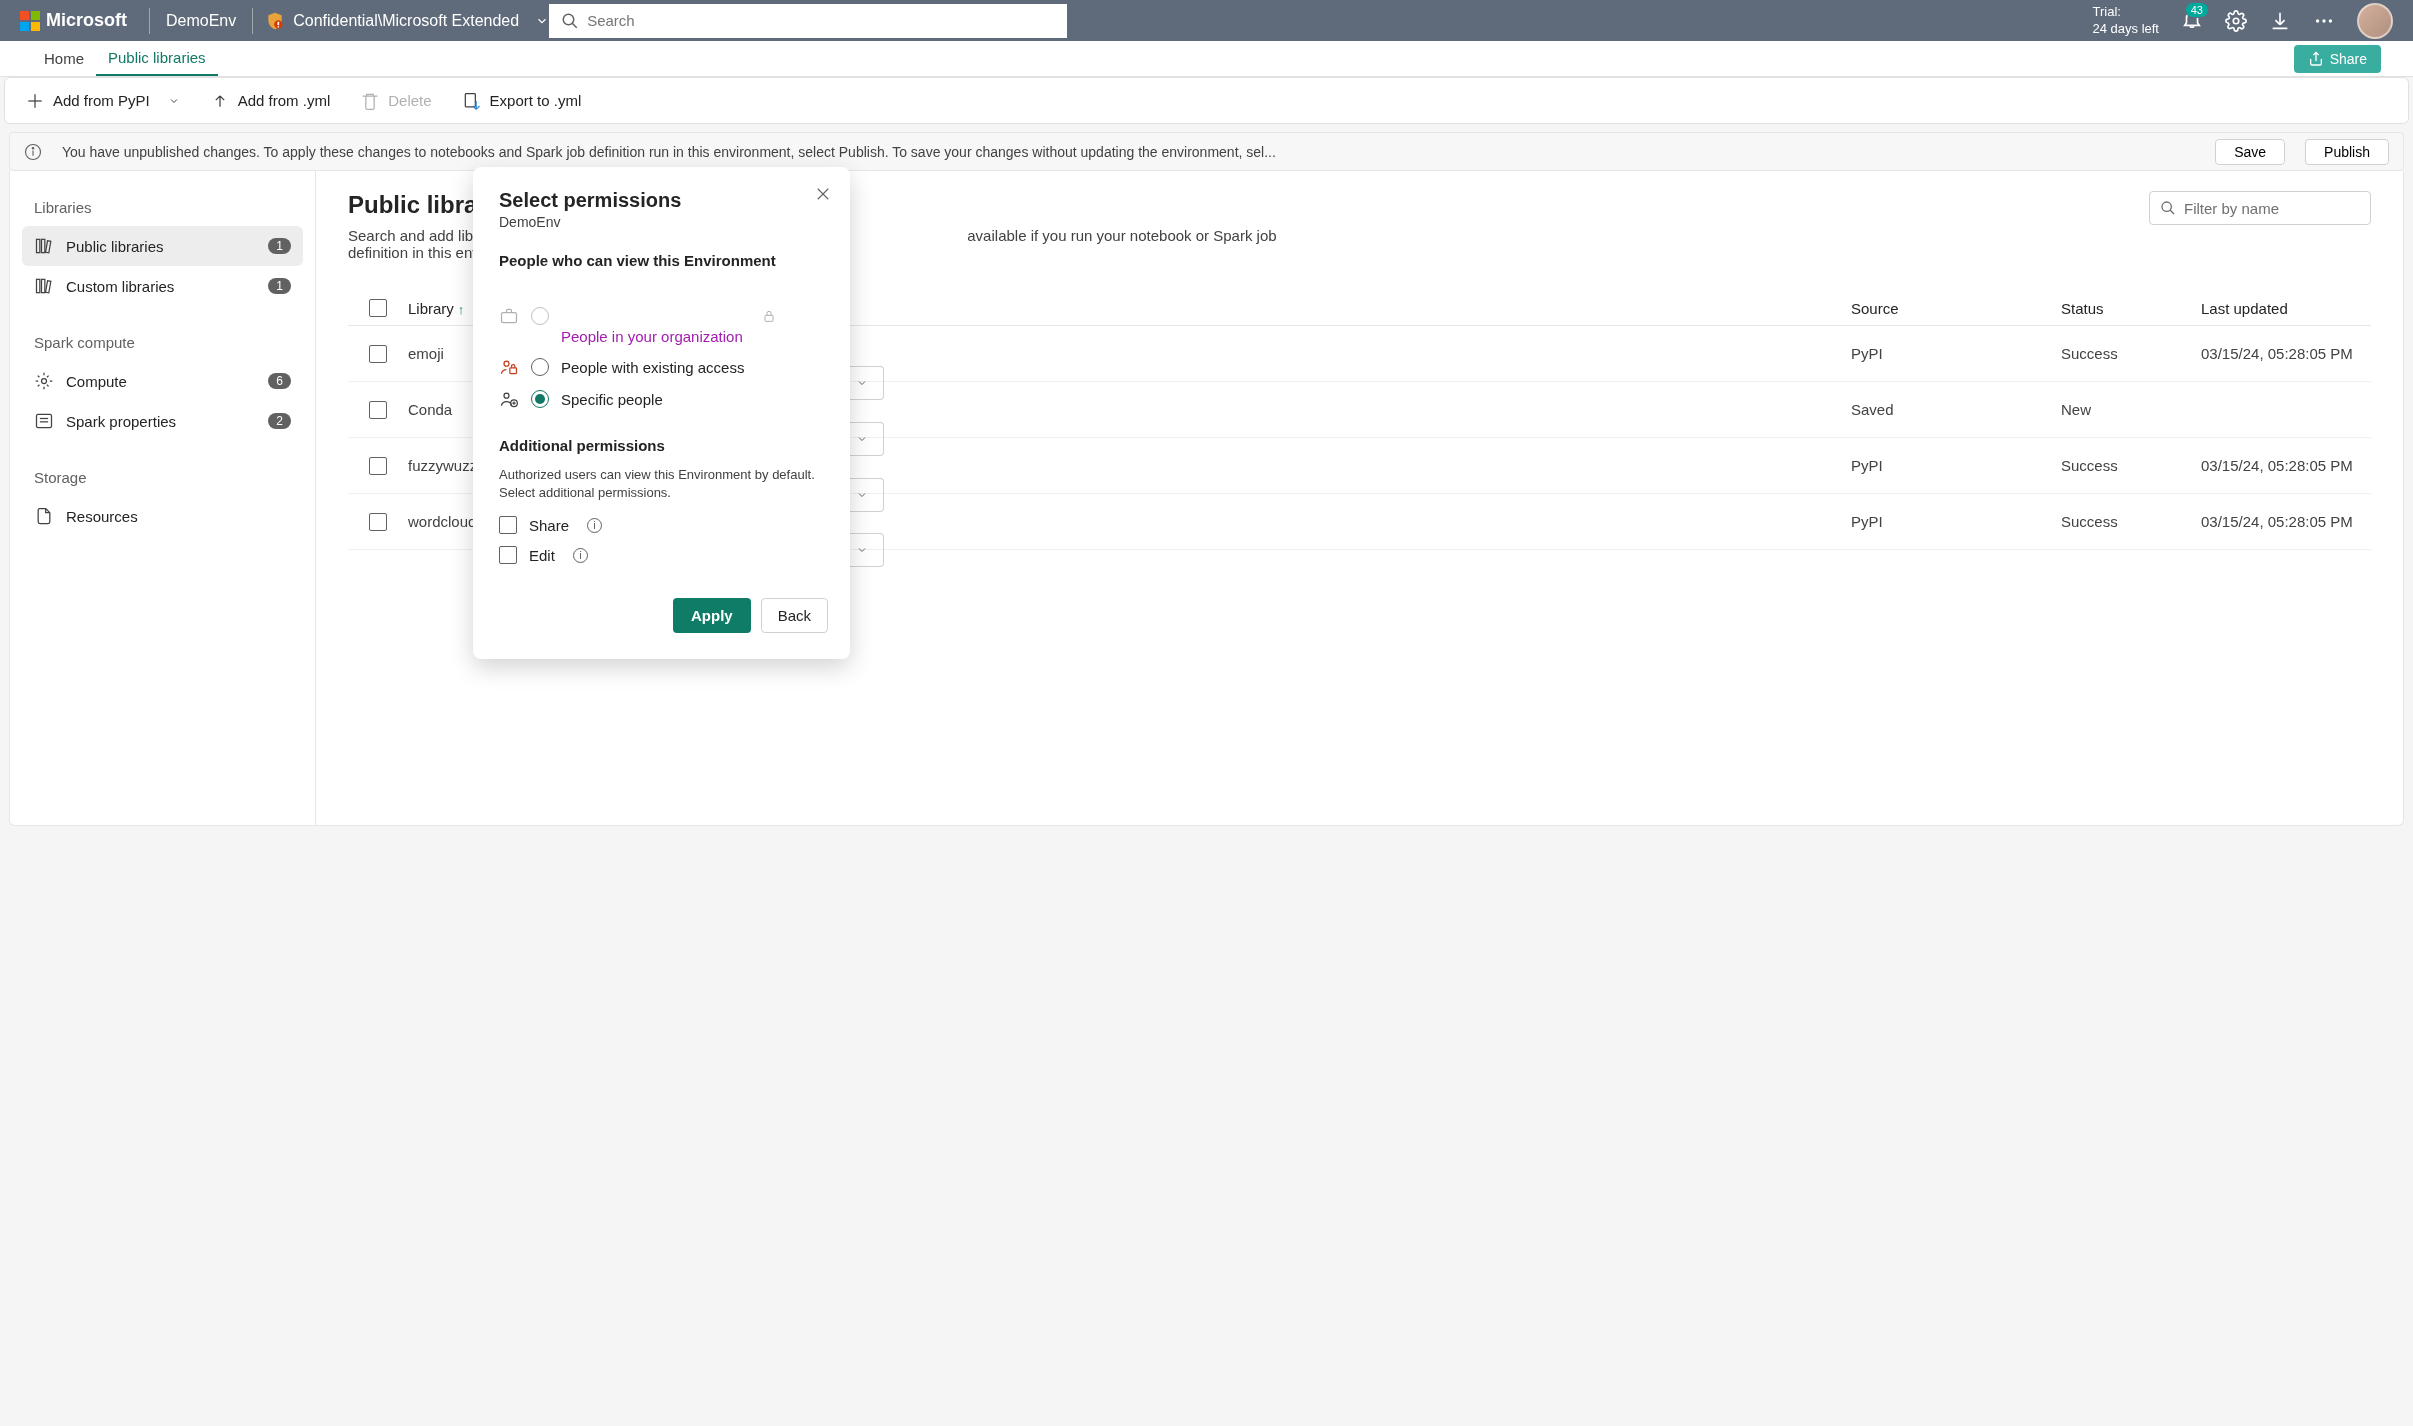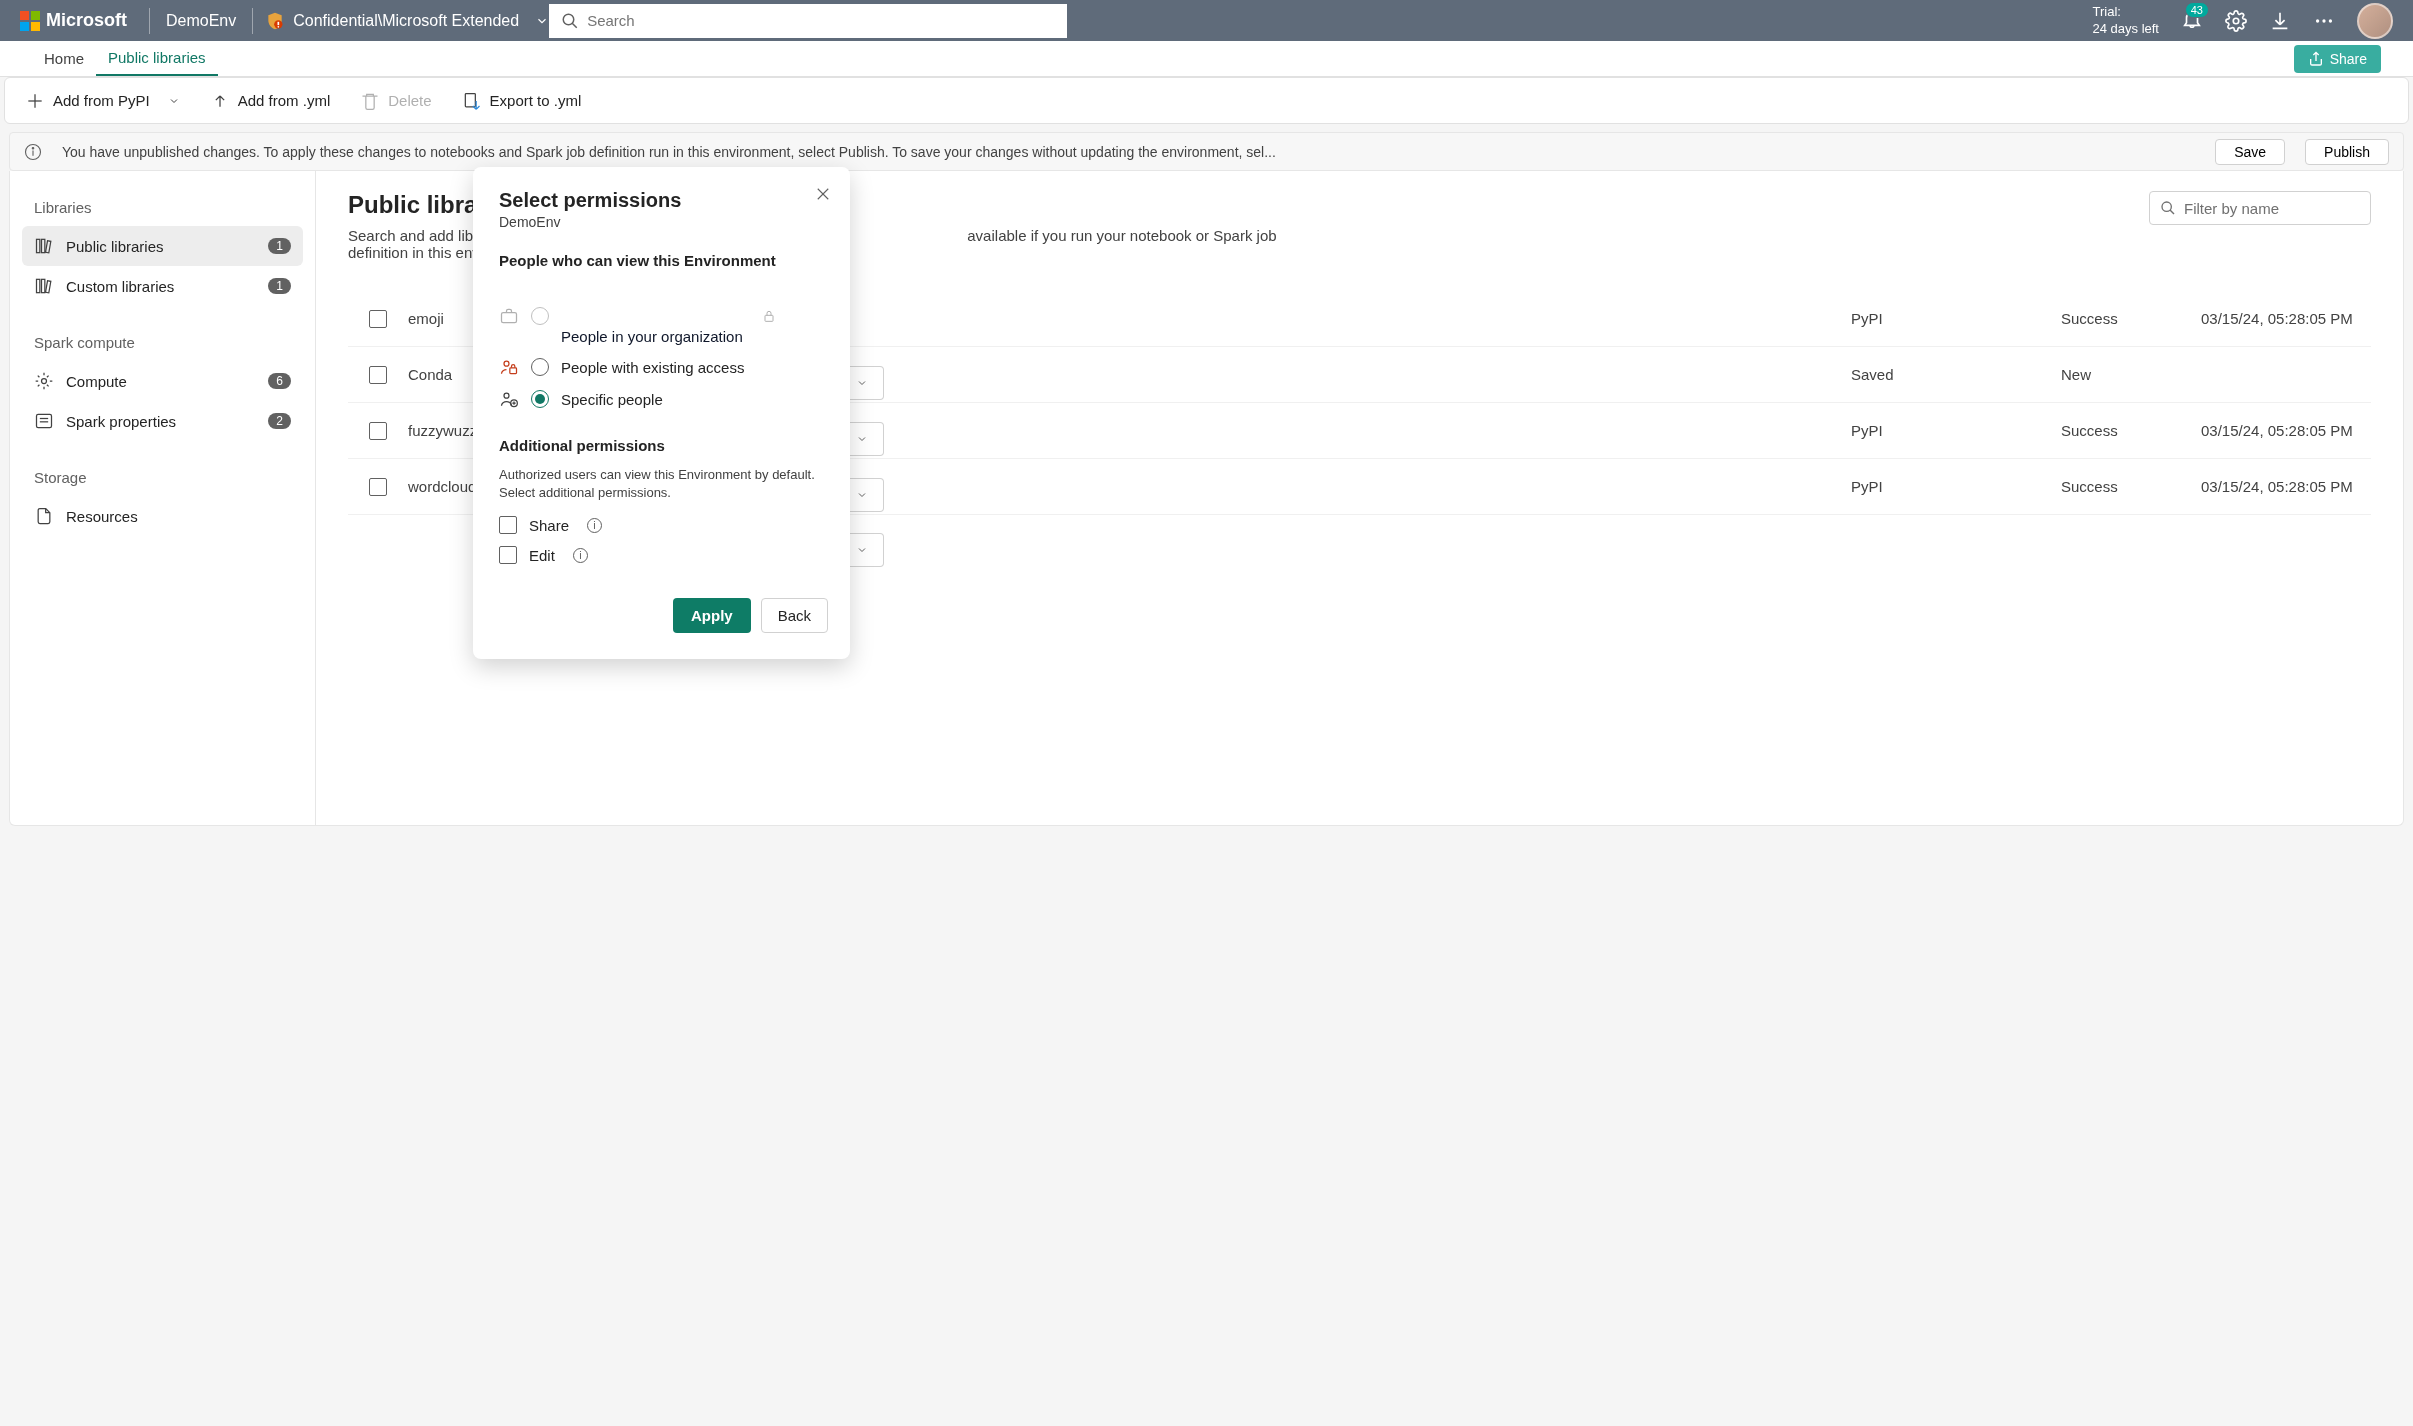--- a/index.html
+++ b/index.html
@@ -78,21 +78,21 @@
   .modal-sub { font-size: 14px; color: #424242; margin-top: 2px; }
   .modal-close { position: absolute; top: 18px; right: 18px; width: 18px; height: 18px; cursor: pointer; }
   .modal-section-title { font-size: 15px; font-weight: 600; margin-top: 22px; margin-bottom: 12px; }
   .radio-row { display: flex; align-items: center; gap: 12px; padding: 6px 0; font-size: 15px; }
   .radio-row .left-icon { width: 20px; height: 20px; flex-shrink: 0; }
   .radio-circle { width: 18px; height: 18px; border: 1.5px solid #616161; border-radius: 50%; flex-shrink: 0; position: relative; }
   .radio-circle.disabled { border-color: #c0c0c0; }
   .radio-circle.checked { border-color: #117865; }
   .radio-circle.checked::after { content: ""; position: absolute; inset: 3px; background: #117865; border-radius: 50%; }
   .radio-label { color: #242424; }
-  .radio-label.disabled { color: #0f172a; margin-top: 41px; }
+  .radio-label.disabled { color: #a21caf; margin-top: 41px; }
   .trailing-icon { width: 16px; height: 16px; margin-left: 6px; }
   .modal-helper { font-size: 13px; color: #424242; line-height: 1.4; margin-bottom: 8px; }
   .check-row { display: flex; align-items: center; gap: 12px; padding: 6px 0; font-size: 15px; }
   .check-box { width: 18px; height: 18px; border: 1px solid #616161; border-radius: 2px; }
   .info-icon-sm { width: 15px; height: 15px; border: 1px solid #616161; border-radius: 50%; display: inline-flex; align-items: center; justify-content: center; font-size: 11px; color: #616161; margin-left: 6px; }
   .modal-actions { display: flex; gap: 10px; margin-top: 28px; justify-content: flex-start; margin-left: 174px; }
   .btn-primary { background: #0e7c66; color: #fff; border: none; border-radius: 4px; padding: 8px 18px; font-size: 15px; font-weight: 600; cursor: pointer; }
   .btn-secondary { background: #fff; color: #242424; border: 1px solid #d1d1d1; border-radius: 4px; padding: 8px 16px; font-size: 15px; cursor: pointer; }
 
   
@@ -281,20 +281,29 @@
       <div class="filter-box">
         <svg viewBox="0 0 24 24" fill="none" stroke="#707070" stroke-width="2">
             <circle cx="10" cy="10" r="7"></circle>
             <line x1="15" y1="15" x2="21" y2="21"></line>
           </svg>
         <span>Filter by name</span>
       </div>
     </div>
 
     <div class="table-wrap">
+      <div class="tbl-head">
+        <div class="chk">
+            <div class="checkbox"></div>
+          </div>
+        <div><span>Library</span><span class="sort-arrow">↑</span></div>
+        <div>Source</div>
+        <div>Status</div>
+        <div>Last updated</div>
+      </div>
       <div class="tbl-row">
         <div class="chk">
             <div class="checkbox"></div>
           </div>
         <div>emoji</div>
         <div>PyPI</div>
         <div>Success</div>
         <div>03/15/24, 05:28:05 PM</div>
       </div>
       <div class="tbl-row">

